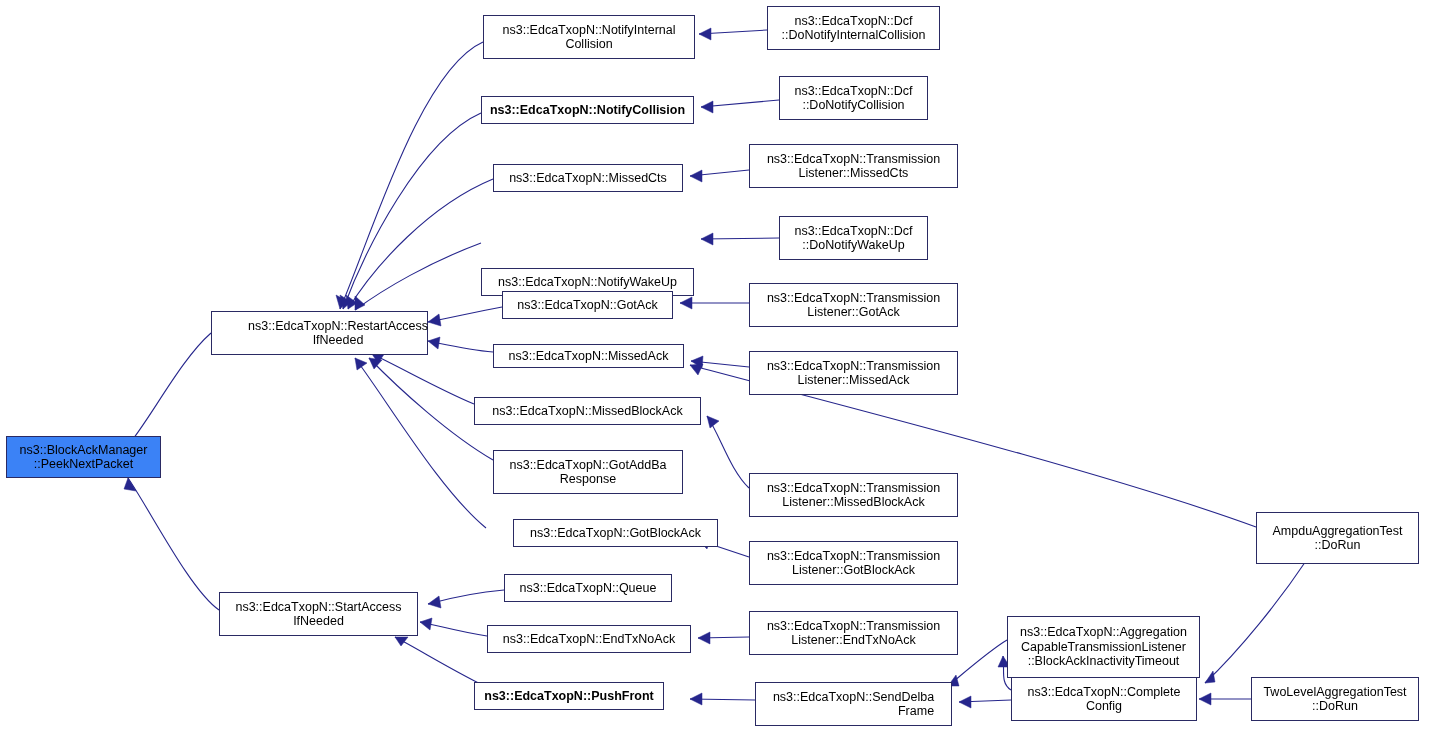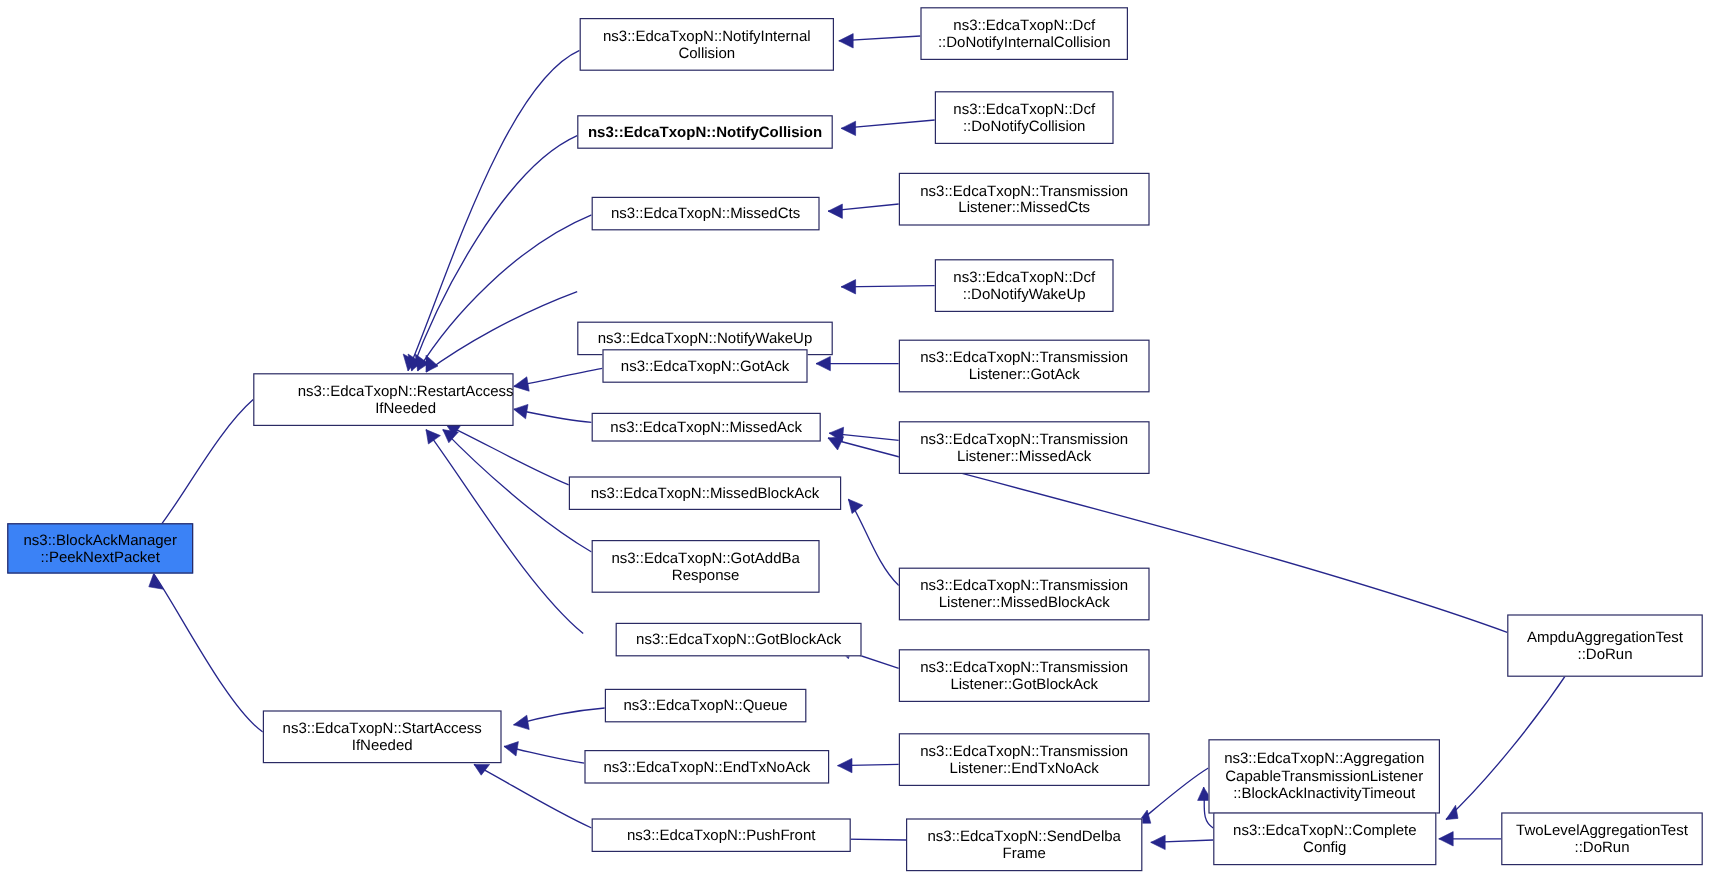--- a/index.html
+++ b/index.html
@@ -121,40 +121,40 @@
       <div class="node" style="left: 493px; top: 164px; width: 190px; height: 28px;">ns3::EdcaTxopN::MissedCts</div>
       <div class="node" style="left: 481px; top: 228px; width: 213px; height: 28px; margin-top: 40px;">ns3::EdcaTxopN::NotifyWakeUp</div>
       <div class="node" style="left: 502px; top: 291px; width: 171px; height: 28px;">ns3::EdcaTxopN::GotAck</div>
       <div class="node" style="left: 493px; top: 344px; width: 191px; height: 24px;">ns3::EdcaTxopN::MissedAck</div>
       <div class="node" style="left: 474px; top: 397px; width: 227px; height: 28px;">ns3::EdcaTxopN::MissedBlockAck</div>
       <div class="node" style="left: 493px; top: 450px; width: 190px; height: 44px;">ns3::EdcaTxopN::GotAddBa
 Response</div>
       <div class="node" style="left: 486px; top: 519px; width: 205px; height: 28px; margin-left: 27px;">ns3::EdcaTxopN::GotBlockAck</div>
       <div class="node" style="left: 504px; top: 574px; width: 168px; height: 28px;">ns3::EdcaTxopN::Queue</div>
       <div class="node" style="left: 487px; top: 625px; width: 204px; height: 28px;">ns3::EdcaTxopN::EndTxNoAck</div>
-      <div class="node" style="left: 493px; top: 682px; width: 216px; height: 28px;">ns3::EdcaTxopN::PushFront</div>
+      <div class="node" style="left: 474px; top: 682px; width: 190px; height: 28px; font-weight: bold;">ns3::EdcaTxopN::PushFront</div>
       <div class="node" style="left: 767px; top: 6px; width: 173px; height: 44px;">ns3::EdcaTxopN::Dcf
 ::DoNotifyInternalCollision</div>
       <div class="node" style="left: 779px; top: 76px; width: 149px; height: 44px;">ns3::EdcaTxopN::Dcf
 ::DoNotifyCollision</div>
       <div class="node" style="left: 749px; top: 144px; width: 209px; height: 44px;">ns3::EdcaTxopN::Transmission
 Listener::MissedCts</div>
       <div class="node" style="left: 779px; top: 216px; width: 149px; height: 44px;">ns3::EdcaTxopN::Dcf
 ::DoNotifyWakeUp</div>
       <div class="node" style="left: 749px; top: 283px; width: 209px; height: 44px;">ns3::EdcaTxopN::Transmission
 Listener::GotAck</div>
       <div class="node" style="left: 749px; top: 351px; width: 209px; height: 44px;">ns3::EdcaTxopN::Transmission
 Listener::MissedAck</div>
       <div class="node" style="left: 749px; top: 473px; width: 209px; height: 44px;">ns3::EdcaTxopN::Transmission
 Listener::MissedBlockAck</div>
       <div class="node" style="left: 749px; top: 541px; width: 209px; height: 44px;">ns3::EdcaTxopN::Transmission
 Listener::GotBlockAck</div>
       <div class="node" style="left: 749px; top: 611px; width: 209px; height: 44px;">ns3::EdcaTxopN::Transmission
 Listener::EndTxNoAck</div>
-      <div class="node" style="left: 755px; top: 682px; width: 197px; height: 44px;">ns3::EdcaTxopN::SendDelba
+      <div class="node" style="left: 755px; top: 682px; width: 197px; height: 44px; text-align: right;">ns3::EdcaTxopN::SendDelba
 Frame</div>
       <div class="node" style="left: 1007px; top: 592px; width: 193px; height: 62px; margin-top: 24px;">ns3::EdcaTxopN::Aggregation
 CapableTransmissionListener
 ::BlockAckInactivityTimeout</div>
       <div class="node" style="left: 1011px; top: 677px; width: 186px; height: 44px;">ns3::EdcaTxopN::Complete
 Config</div>
       <div class="node" style="left: 1256px; top: 512px; width: 163px; height: 52px;">AmpduAggregationTest
 ::DoRun</div>
       <div class="node" style="left: 1251px; top: 677px; width: 168px; height: 44px;">TwoLevelAggregationTest
 ::DoRun</div>

